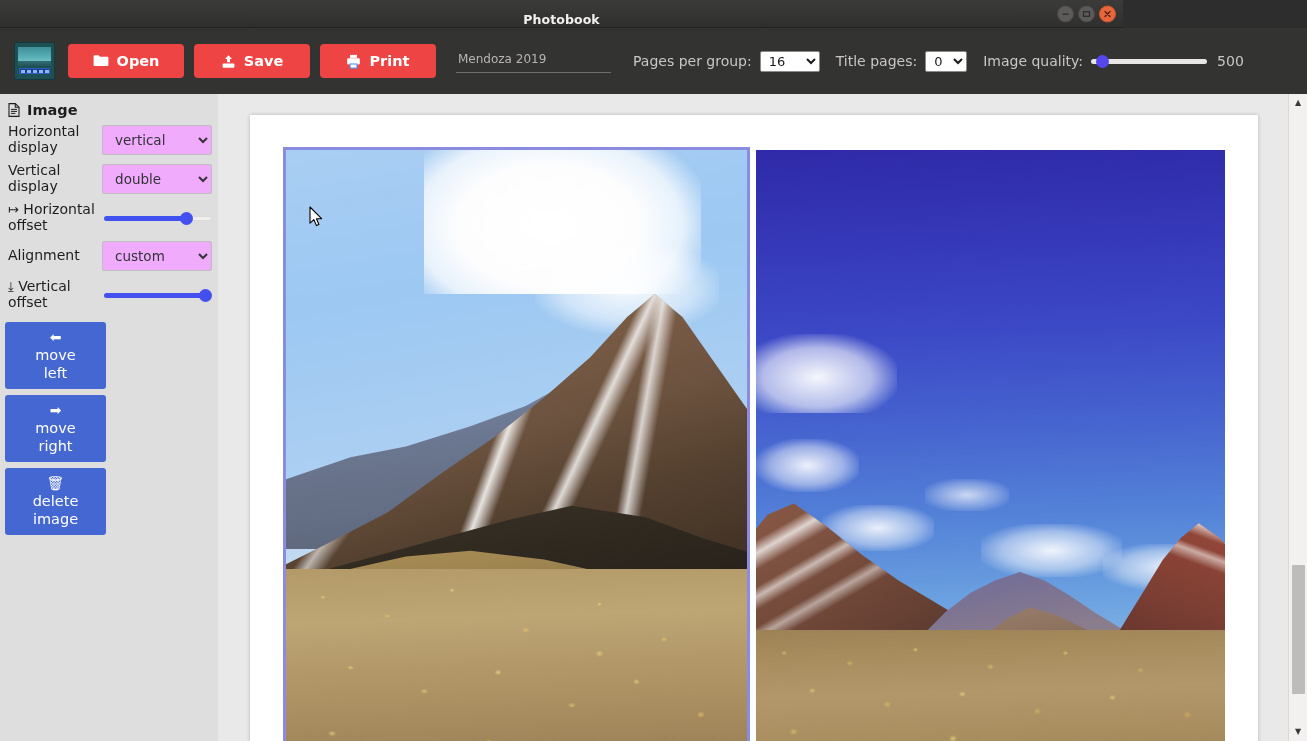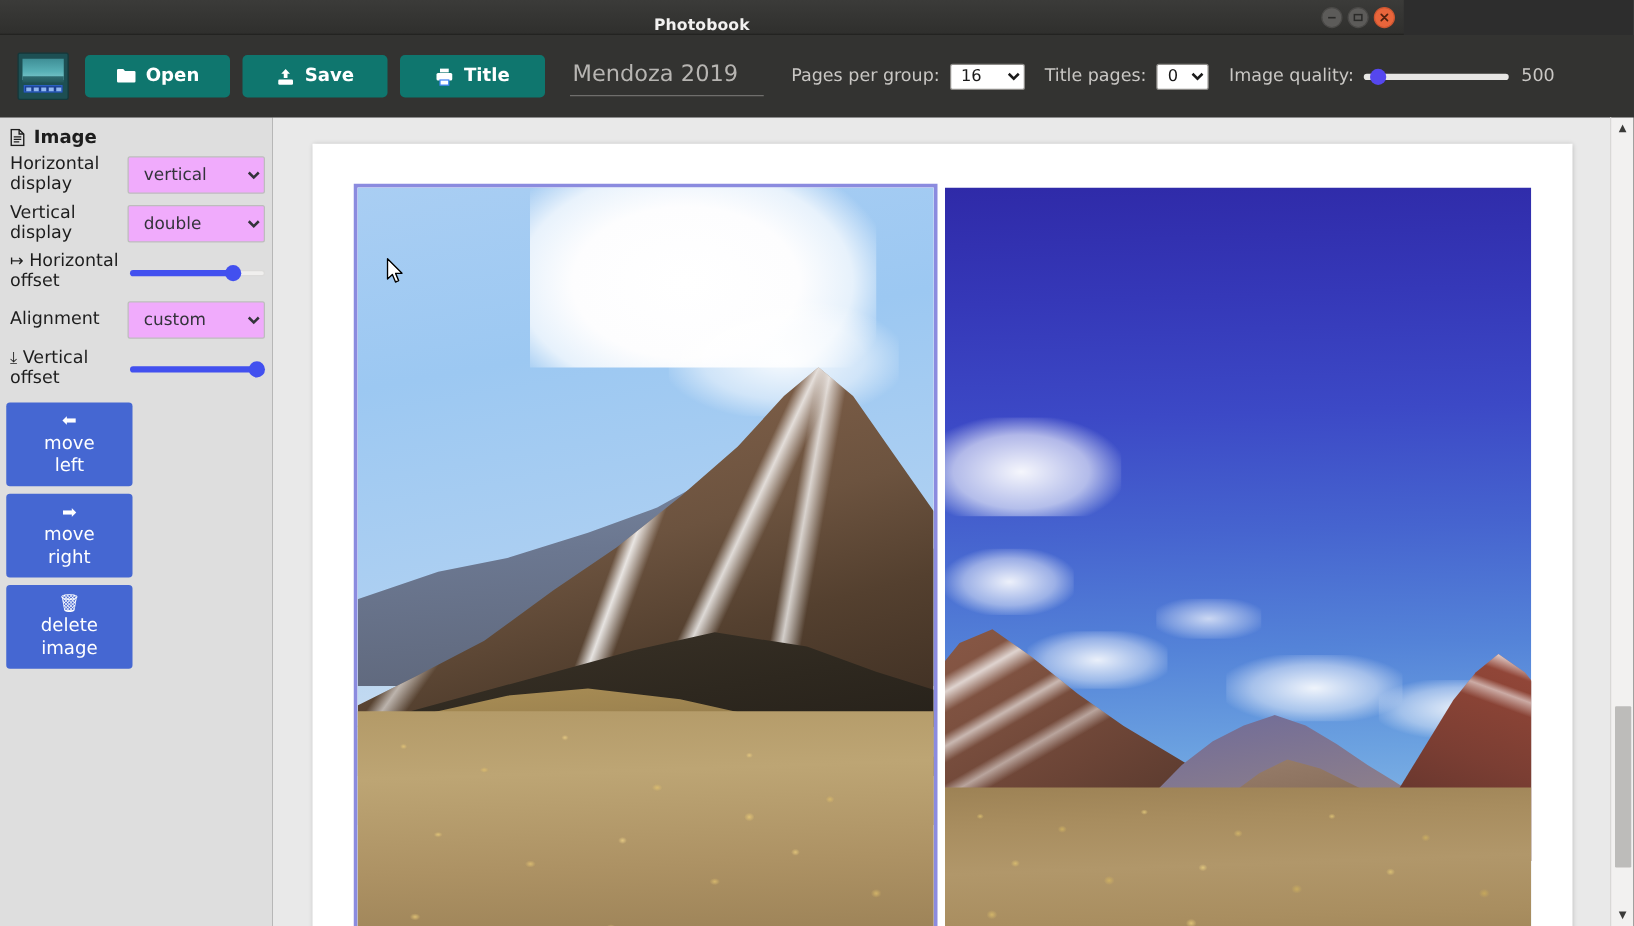--- a/index.html
+++ b/index.html
@@ -59,30 +59,30 @@
   }
   .applogo .strip {
     position:absolute; left:4px; right:4px; bottom:5px; height:6px;
     background: #1a3f8f; border: 1px solid #2a5ec0;
   }
   .applogo .strip i {
     position:absolute; top:1px; width:4px; height:3px; background:#8fb6f0; display:block;
   }
   .tbtn {
     height: 34px; min-width: 116px; border-radius: 4px;
-    background: #0f766e; color: #fff; border: none;
+    background: #ef4444; color: #fff; border: none;
     font-family: inherit; font-size: 14.5px; font-weight: bold;
     display: inline-flex; align-items: center; justify-content: center;
     gap: 8px; margin-right: 10px; cursor: pointer; padding: 0 14px;
   }
   .tbtn svg { display:block; }
   .titlefield {
     width: 155px; margin-left: 10px; margin-right: 22px;
     background: transparent; border: none; border-bottom: 1px solid #6f6e6c;
-    color: #b7b5b2; font-family: inherit; font-size: 18px;
+    color: #b7b5b2; font-family: inherit; font-size: 12px;
     padding: 3px 2px 6px 2px; outline: none;
   }
   .tlabel { color: #c9c7c4; font-size: 14px; margin-right: 8px; white-space: nowrap; }
   .tselect {
     height: 21px; background: #fff; color: #1a1a1a; border: 1px solid #8d8b88;
     border-radius: 2px; font-family: inherit; font-size: 13px;
     margin-right: 16px; padding: 0 2px 0 4px; cursor: pointer;
   }
   #sel-pages { width: 60px; }
   #sel-title { width: 42px; }
@@ -408,21 +408,21 @@
       </svg>
       <span>Save</span>
     </button>
 
     <button class="tbtn">
       <svg width="15" height="15" viewBox="0 0 15 15">
         <rect x="4" y="0.9" width="7" height="3" fill="#fff"></rect>
         <rect x="1.2" y="4.3" width="12.6" height="6.1" rx="1.2" fill="#fff"></rect>
         <rect x="4" y="10" width="7" height="4.1" fill="#fff" stroke="#4285f4" stroke-width="1"></rect>
       </svg>
-      <span>Title</span>
+      <span>Print</span>
     </button>
 
     <input class="titlefield" type="text" value="Mendoza 2019" style="">
 
     <span class="tlabel">Pages per group:</span>
     <select class="tselect" id="sel-pages"><option value="1">1</option><option value="2">2</option><option value="4">4</option><option value="8">8</option><option value="16" selected="">16</option><option value="32">32</option></select>
 
     <span class="tlabel">Title pages:</span>
     <select class="tselect" id="sel-title"><option value="0">0</option><option value="1">1</option><option value="2">2</option><option value="3">3</option><option value="4">4</option></select>
 

